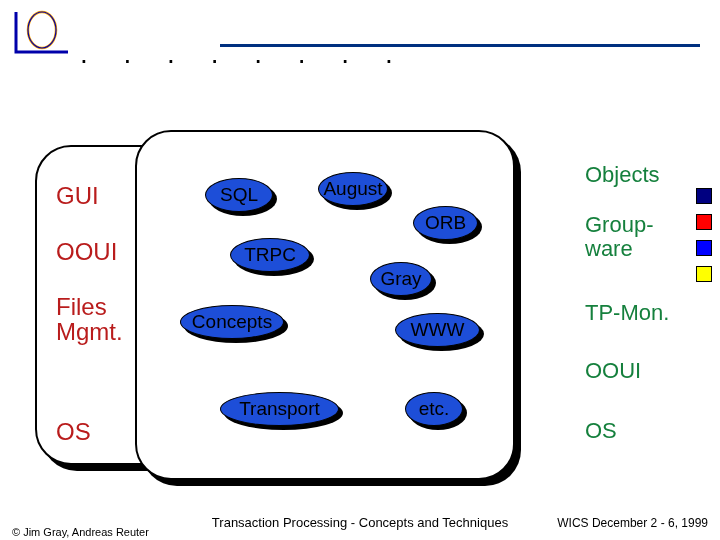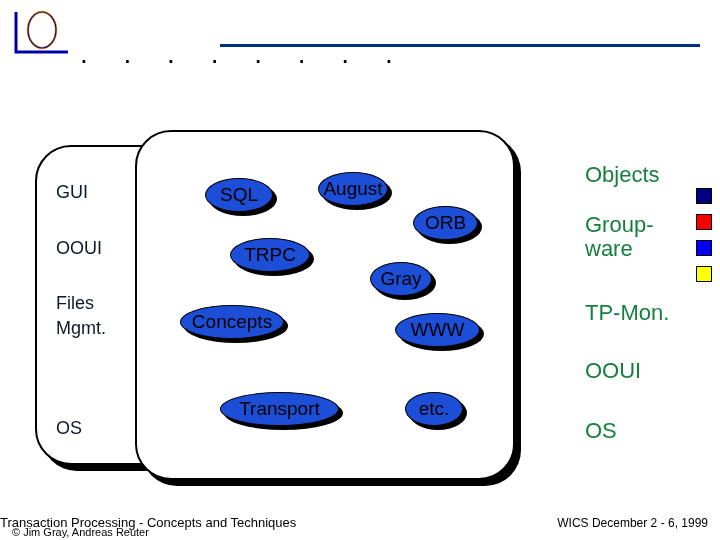--- a/index.html
+++ b/index.html
@@ -3,26 +3,26 @@
 <meta charset="utf-8">
 <style>
 *{box-sizing:border-box;margin:0;padding:0}
 body{width:720px;height:540px;background:#fff;font-family:Arial,Helvetica,sans-serif;position:relative;overflow:hidden}
 .logo{position:absolute;left:12px;top:8px}
 .decordots{position:absolute;left:80px;top:38px;font-size:28px;letter-spacing:14px;color:#000}
 .rule{position:absolute;left:220px;top:44px;width:480px;height:3px;background:#003080}
 .panel{position:absolute;border:2px solid #000;border-radius:36px;background:#fff;box-shadow:6px 6px 0 #000}
 .panel-left{left:35px;top:145px;width:170px;height:320px}
 .panel-center{left:135px;top:130px;width:380px;height:350px}
-.left-item{position:absolute;font-size:18px;color:#0f172a}
+.left-item{position:absolute;font-size:24px;color:#b91c1c}
 .node{position:absolute;border:1.5px solid #000;border-radius:50%/50%;background:#1d4ed8;box-shadow:4px 4px 0 #000;display:flex;align-items:center;justify-content:center;font-size:19px;padding:3px 10px}
 .right-item{position:absolute;font-size:22px;color:#15803d}
 .sq{position:absolute;width:16px;height:16px;border:1px solid #000}
 .footer-left{position:absolute;left:12px;bottom:2px;font-size:11px}
-.footer-center{position:absolute;left:0;right:0;bottom:10px;font-size:13px}
+.footer-center{position:absolute;left:0;right:0;bottom:10px;text-align:center;font-size:13px}
 .footer-right{position:absolute;right:12px;bottom:10px;font-size:12px}
 </style>
 </head>
 <body>
 
 <div class="logo">
 <svg width="60" height="48" viewBox="0 0 60 48">
 <path d="M4 4 L4 44 L56 44" stroke="#0000aa" stroke-width="3" fill="none"></path>
 <ellipse cx="30" cy="22" rx="14" ry="18" stroke="#ffaa00" stroke-width="2.5" fill="none"></ellipse>
 <ellipse cx="30" cy="22" rx="14" ry="18" stroke="#0000aa" stroke-width="1.2" fill="none"></ellipse>

